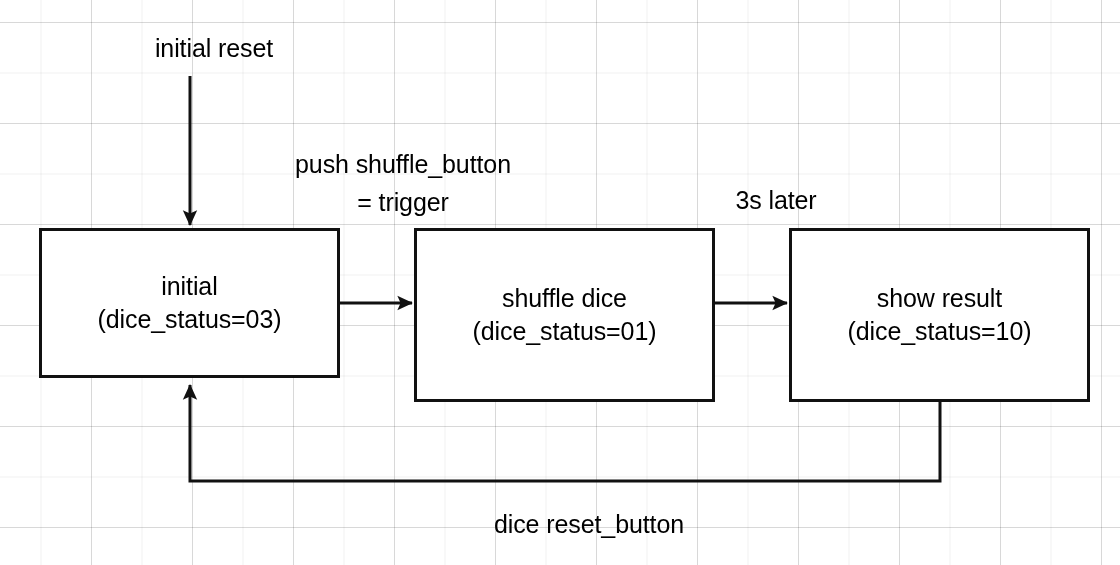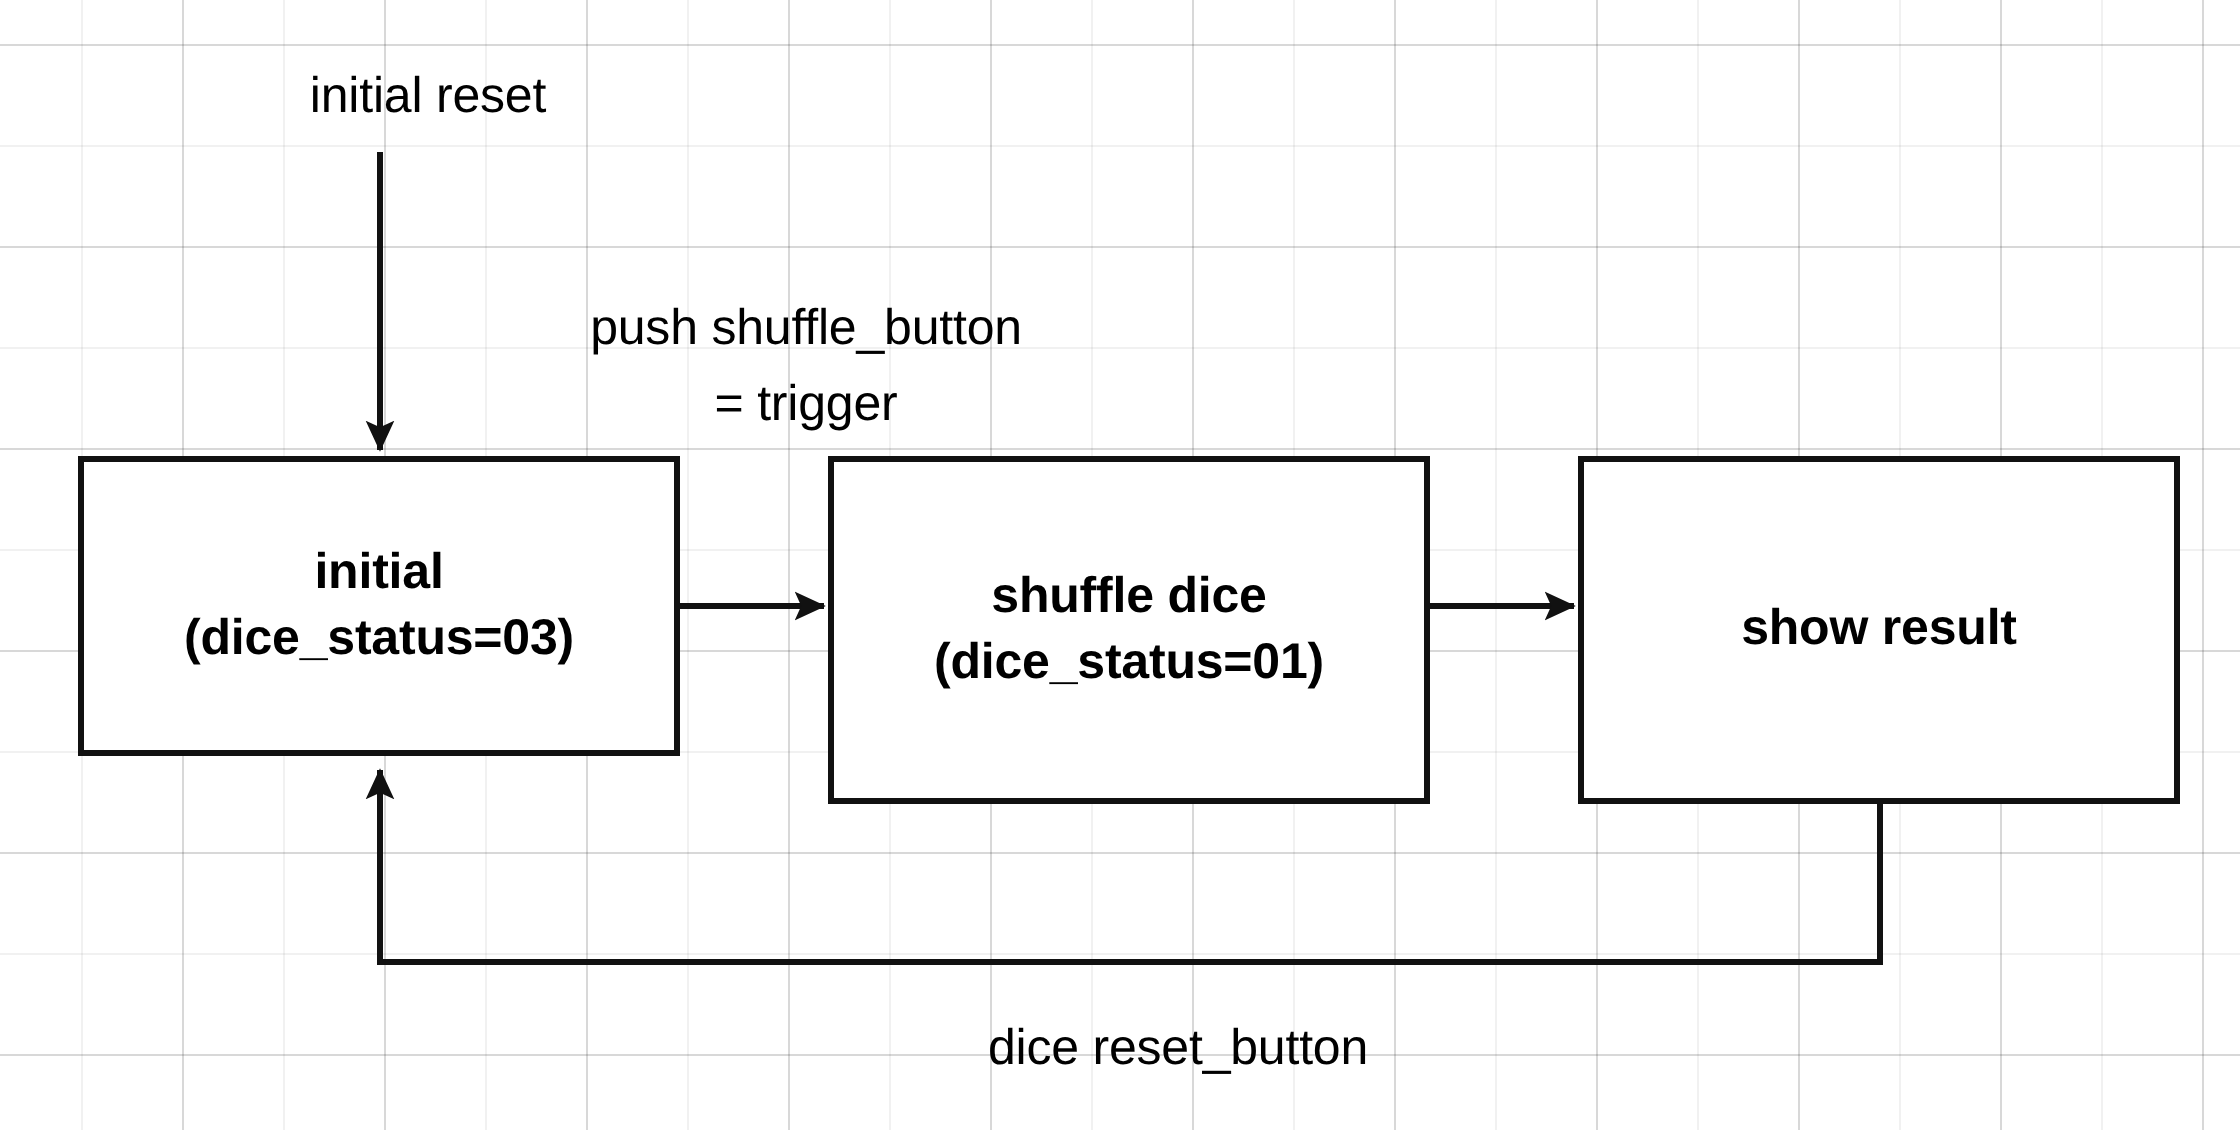--- a/index.html
+++ b/index.html
@@ -48,21 +48,20 @@
     justify-content: center;
     z-index: 3;
   }
   .state-line {
     font-family: "Liberation Sans", sans-serif;
     font-size: 25px;
     color: #000000;
     line-height: 1.34;
     white-space: nowrap;
     letter-spacing: -0.1px;
-    font-weight: bold;
   }
   .edge-label {
     position: absolute;
     font-family: "Liberation Sans", sans-serif;
     font-size: 25px;
     color: #000000;
     line-height: 1.5;
     white-space: nowrap;
     text-align: center;
     z-index: 4;
@@ -104,29 +103,33 @@
     <div class="state-line">(dice_status=03)</div>
   </div>
 
   <div class="state-box" style="left:414px; top:228px; width:301px; height:174px;">
     <div class="state-line">shuffle dice</div>
     <div class="state-line">(dice_status=01)</div>
   </div>
 
   <div class="state-box" style="left:789px; top:228px; width:301px; height:174px;">
     <div class="state-line">show result</div>
+    <div class="state-line">(dice_status=10)</div>
   </div>
 
   <div class="edge-label" style="left:0px; top:30px; width:380px; text-align:center;">
     <span>initial reset</span>
   </div>
 
   <div class="edge-label" style="left:179px; top:146px; width:400px; text-align:center;">
     <div>push shuffle_button</div>
     <div>= trigger</div>
   </div>
 
+  <div class="edge-label" style="left:602px; top:182px; width:300px; text-align:center;">
+    <span>3s later</span>
+  </div>
 
   <div class="edge-label" style="left:365px; top:506px; width:400px; text-align:center;">
     <span>dice reset_button</span>
   </div>
 
 </div>
 
 </body></html>

